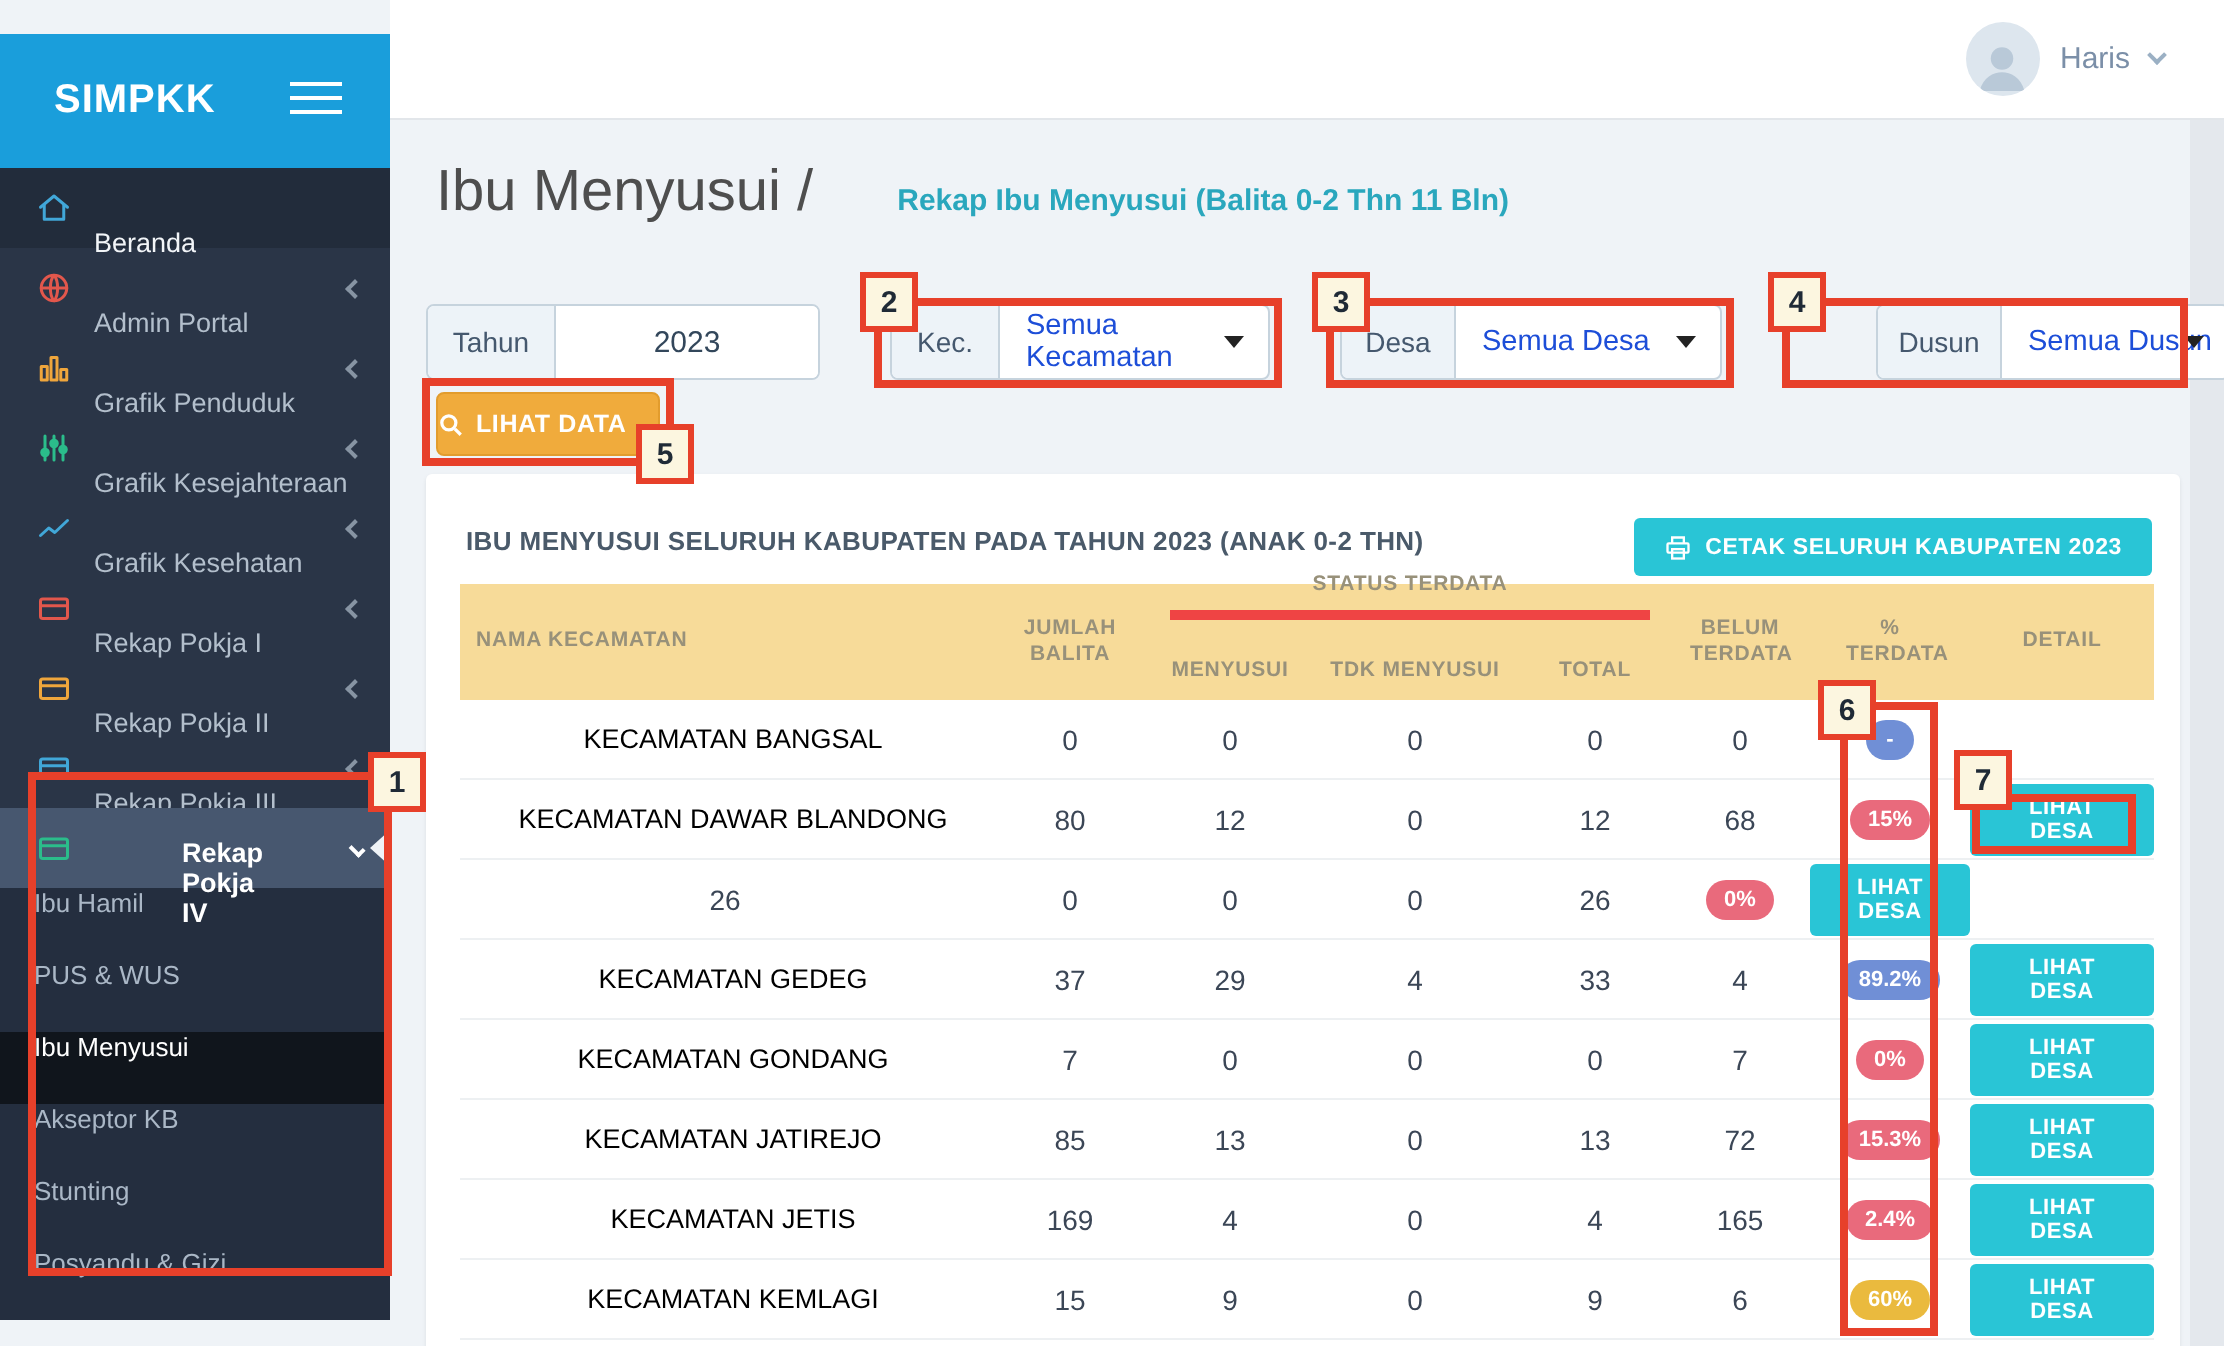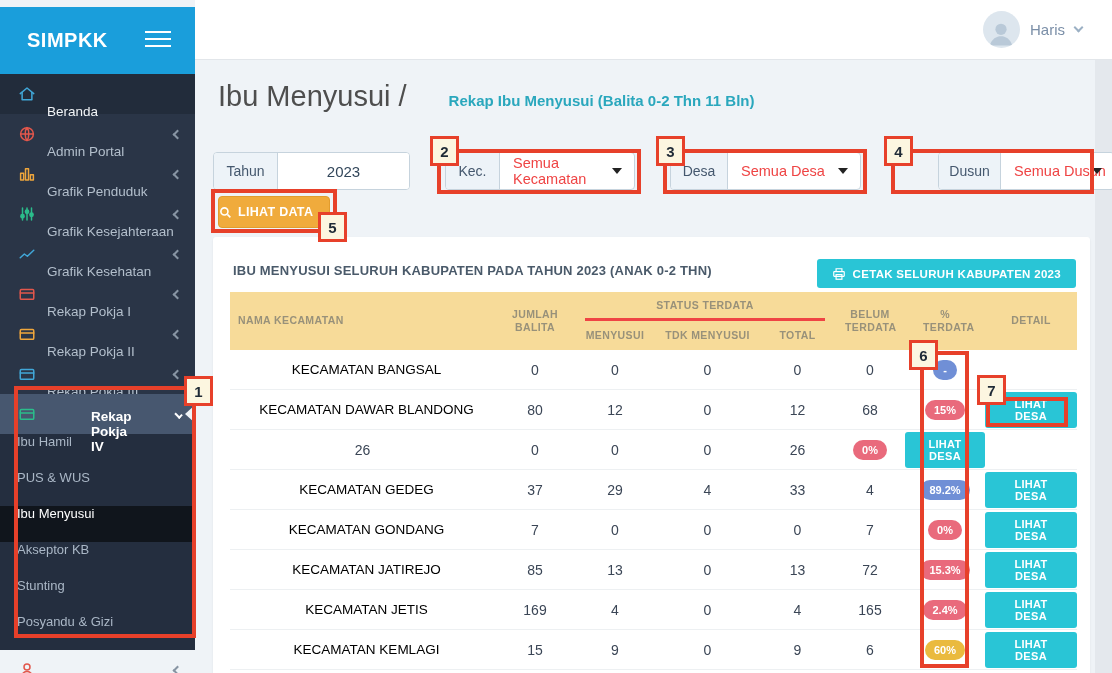--- a/index.html
+++ b/index.html
@@ -1,20 +1,20 @@
 <!DOCTYPE html>
 <html><head>
 <meta charset="utf-8">
 <style>
   * { margin:0; padding:0; box-sizing:border-box; }
   html,body { width:1112px; height:673px; overflow:hidden;
     font-family:"Liberation Sans", sans-serif; background:#eff3f7; position:relative; }
 
   
-  .sidebar { position:absolute; left:0; top:7px; width:195px; height:512px;
+  .sidebar { position:absolute; left:0; top:17px; width:195px; height:512px;
     background:#2a3547; z-index:5; }
   .logo { height:67px; background:#1a9edb; display:flex; align-items:center;
     justify-content:space-between; padding:0 24px 0 27px; }
   .logo-text { color:#fff; font-size:20px; font-weight:bold; letter-spacing:.5px; }
   .burger { display:flex; flex-direction:column; gap:5px; cursor:pointer; padding-bottom:4px;}
   .burger span { width:26px; height:2px; background:#fff; display:block; }
 
   .nav-item { height:40px; display:flex; align-items:center; padding:0 14px 0 18px;
     color:#b3bfcc; font-size:13.5px; cursor:pointer; position:relative; }
   .nav-item .icn { width:18px; height:18px; margin-right:11px; flex:0 0 18px; }
@@ -54,21 +54,21 @@
 
   .page-head { position:absolute; left:23px; top:20px; display:flex; align-items:baseline; gap:10px; }
   .page-title { font-size:29px; color:#4e4e4e; font-weight:400; }
   .breadcrumb { font-size:15px; color:#2aa7bd; font-weight:bold;padding-left:32px; }
   .fgroup { position:absolute; height:38px; display:flex; border:1px solid #c6d3dd;
     border-radius:4px; overflow:hidden; background:#fff; }
   .fgroup .flabel { background:#edf3f8; border-right:1px solid #c6d3dd; color:#45586e;
     font-size:14px; display:flex; align-items:center; justify-content:center; }
   .fgroup input { border:0; outline:none; text-align:center; font-size:15px; color:#33475b;
     font-family:"Liberation Sans", sans-serif; width:131px; }
-  .fgroup .fvalue { display:flex; align-items:center; font-size:14.5px; color:#ef4444;
+  .fgroup .fvalue { display:flex; align-items:center; font-size:14.5px; color:#1d4ed8;
     padding-left:13px; position:relative; cursor:pointer; }
   .fgroup .fvalue .sel-caret { position:absolute; right:12px; width:0; height:0;
     border-left:5px solid transparent; border-right:5px solid transparent;
     border-top:6px solid #222; }
   .fg-tahun { left:18px;  top:92px; } .fg-tahun .flabel { width:64px; }
   .fg-kec   { left:250px; top:92px; } .fg-kec .flabel { width:54px; } .fg-kec .fvalue { width:134px; }
   .fg-desa  { left:475px; top:92px; } .fg-desa .flabel { width:57px; } .fg-desa .fvalue { width:132px; }
   .fg-dusun { left:743px; top:92px;justify-content:flex-end; } .fg-dusun .flabel { width:62px; } .fg-dusun .fvalue { width:113px; }
 
   .btn-lihat-data { position:absolute; left:23px; top:136px; width:112px; height:32px;
@@ -92,21 +92,21 @@
   .gridrow { display:grid;
     grid-template-columns:265px 80px 80px 105px 75px 70px 80px 92px; align-items:center; }
   .thead { background:#f7db99; height:58px; color:#98917a; font-size:10.5px; font-weight:bold;
     letter-spacing:.4px; display:grid;
     grid-template-columns:265px 80px 80px 105px 75px 70px 80px 92px;
     grid-template-rows:29px 29px; align-items:center; }
   .th { text-align:center; line-height:1.25; }
   .th-name   { grid-column:1; grid-row:1/3; text-align:left; padding-left:8px; }
   .th-jumlah { grid-column:2; grid-row:1/3; padding:0 14px; }
   .th-group  { grid-column:3/6; grid-row:1; align-self:end; padding-bottom:6px;
-    border-bottom:3px solid #ef4444; margin:0 10px; }
+    border-bottom:5px solid #ef4444; margin:11px 10px; }
   .th-meny   { grid-column:3; grid-row:2; }
   .th-tdk    { grid-column:4; grid-row:2; }
   .th-total  { grid-column:5; grid-row:2; }
   .th-belum  { grid-column:6; grid-row:1/3; padding:0 10px; }
   .th-persen { grid-column:7; grid-row:1/3; padding:0 18px; }
   .th-detail { grid-column:8; grid-row:1/3; }
 
   .trow { height:40px; border-bottom:1px solid #edf0f2; font-size:14px; color:#3b4656; }
   .td { text-align:center; }
   .td-name { text-align:center; padding-left:8px; color:#000000; font-size:13.5px; font-weight:normal; }

